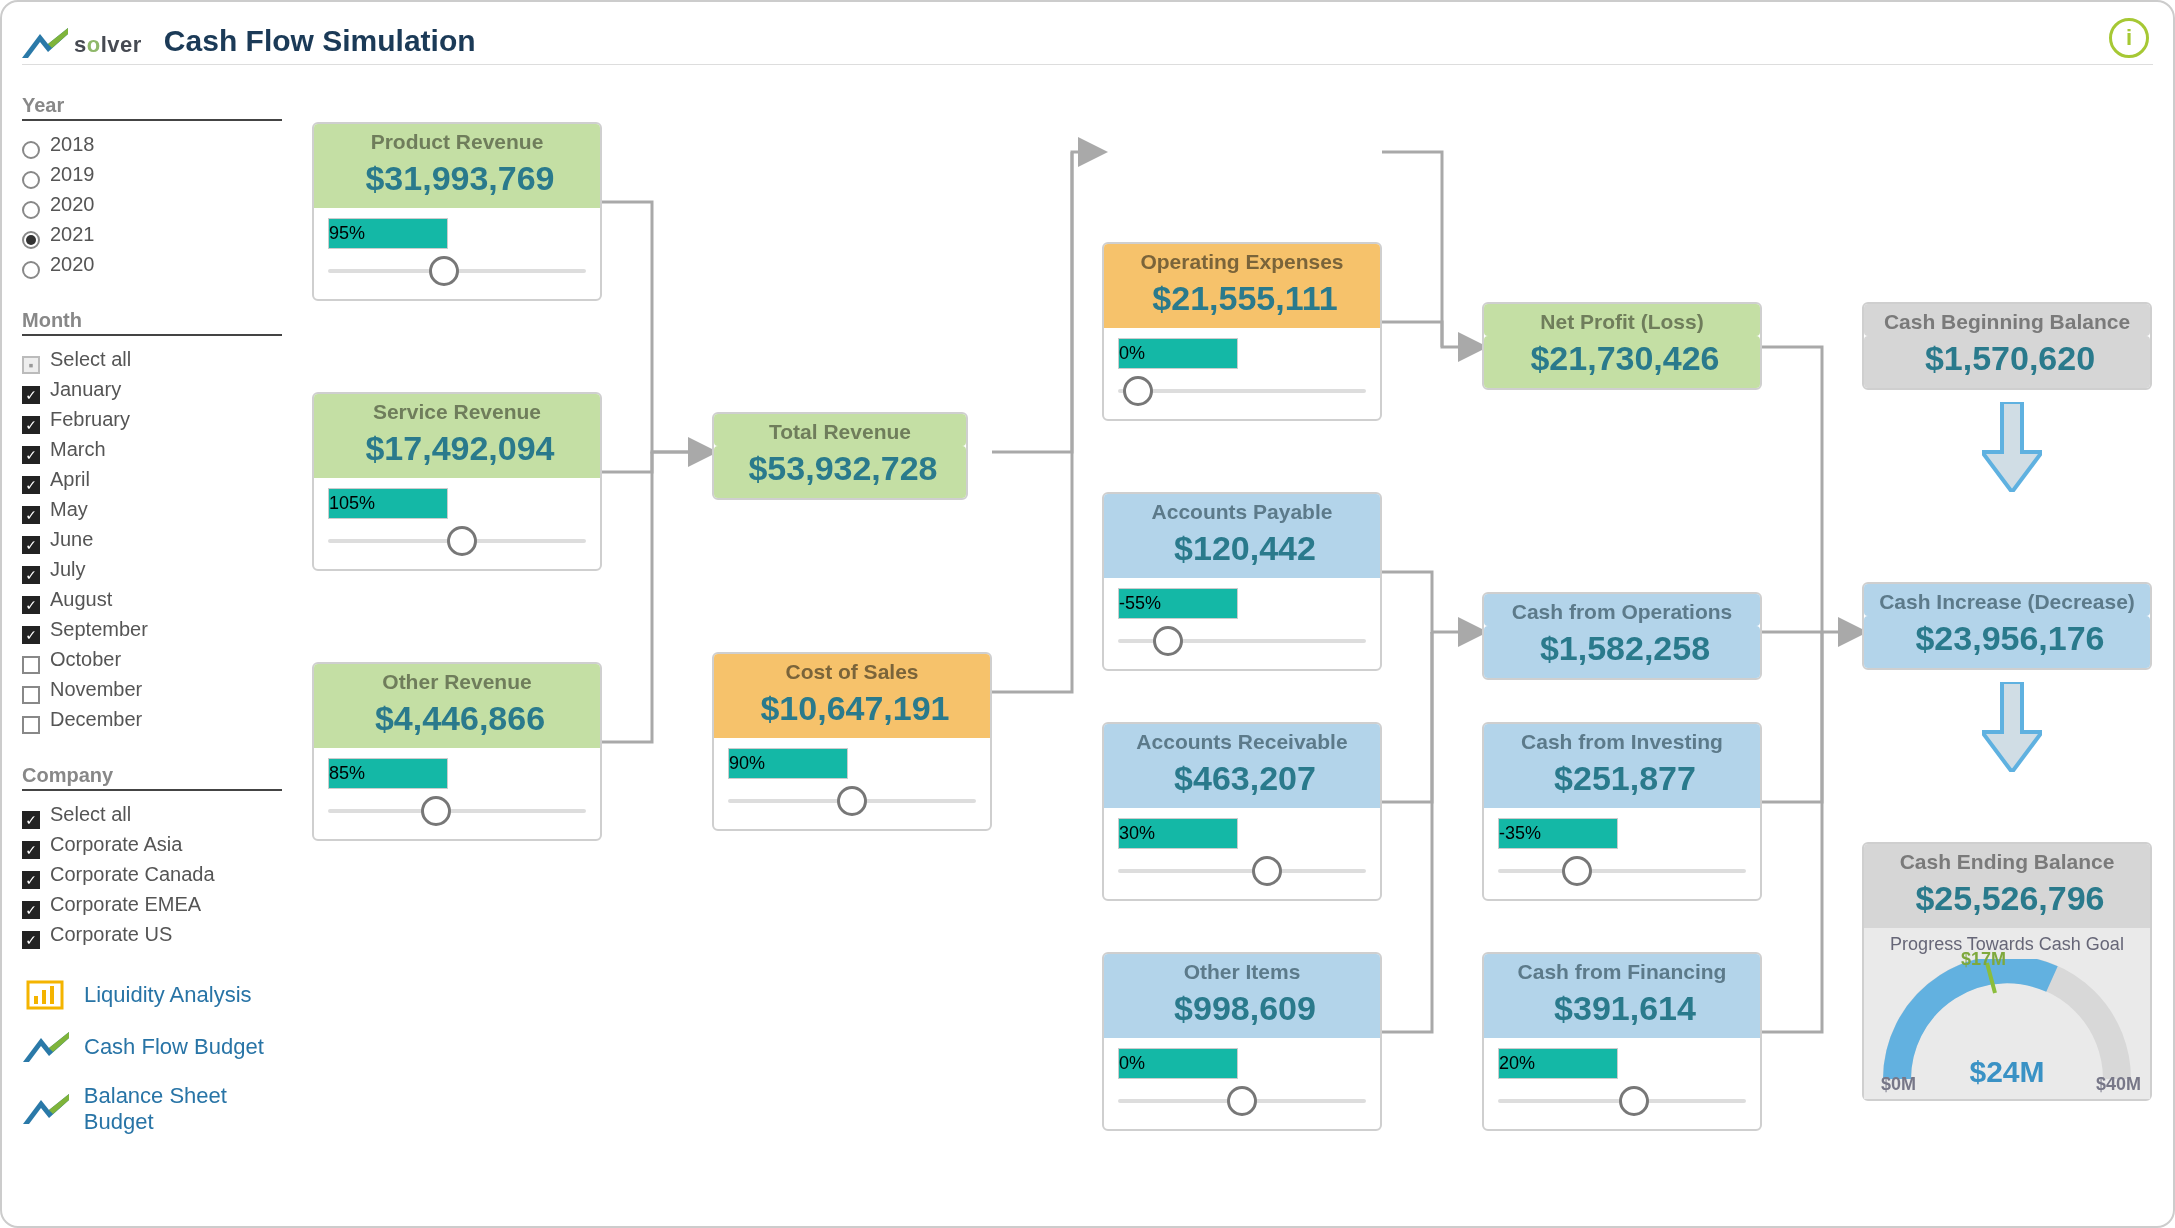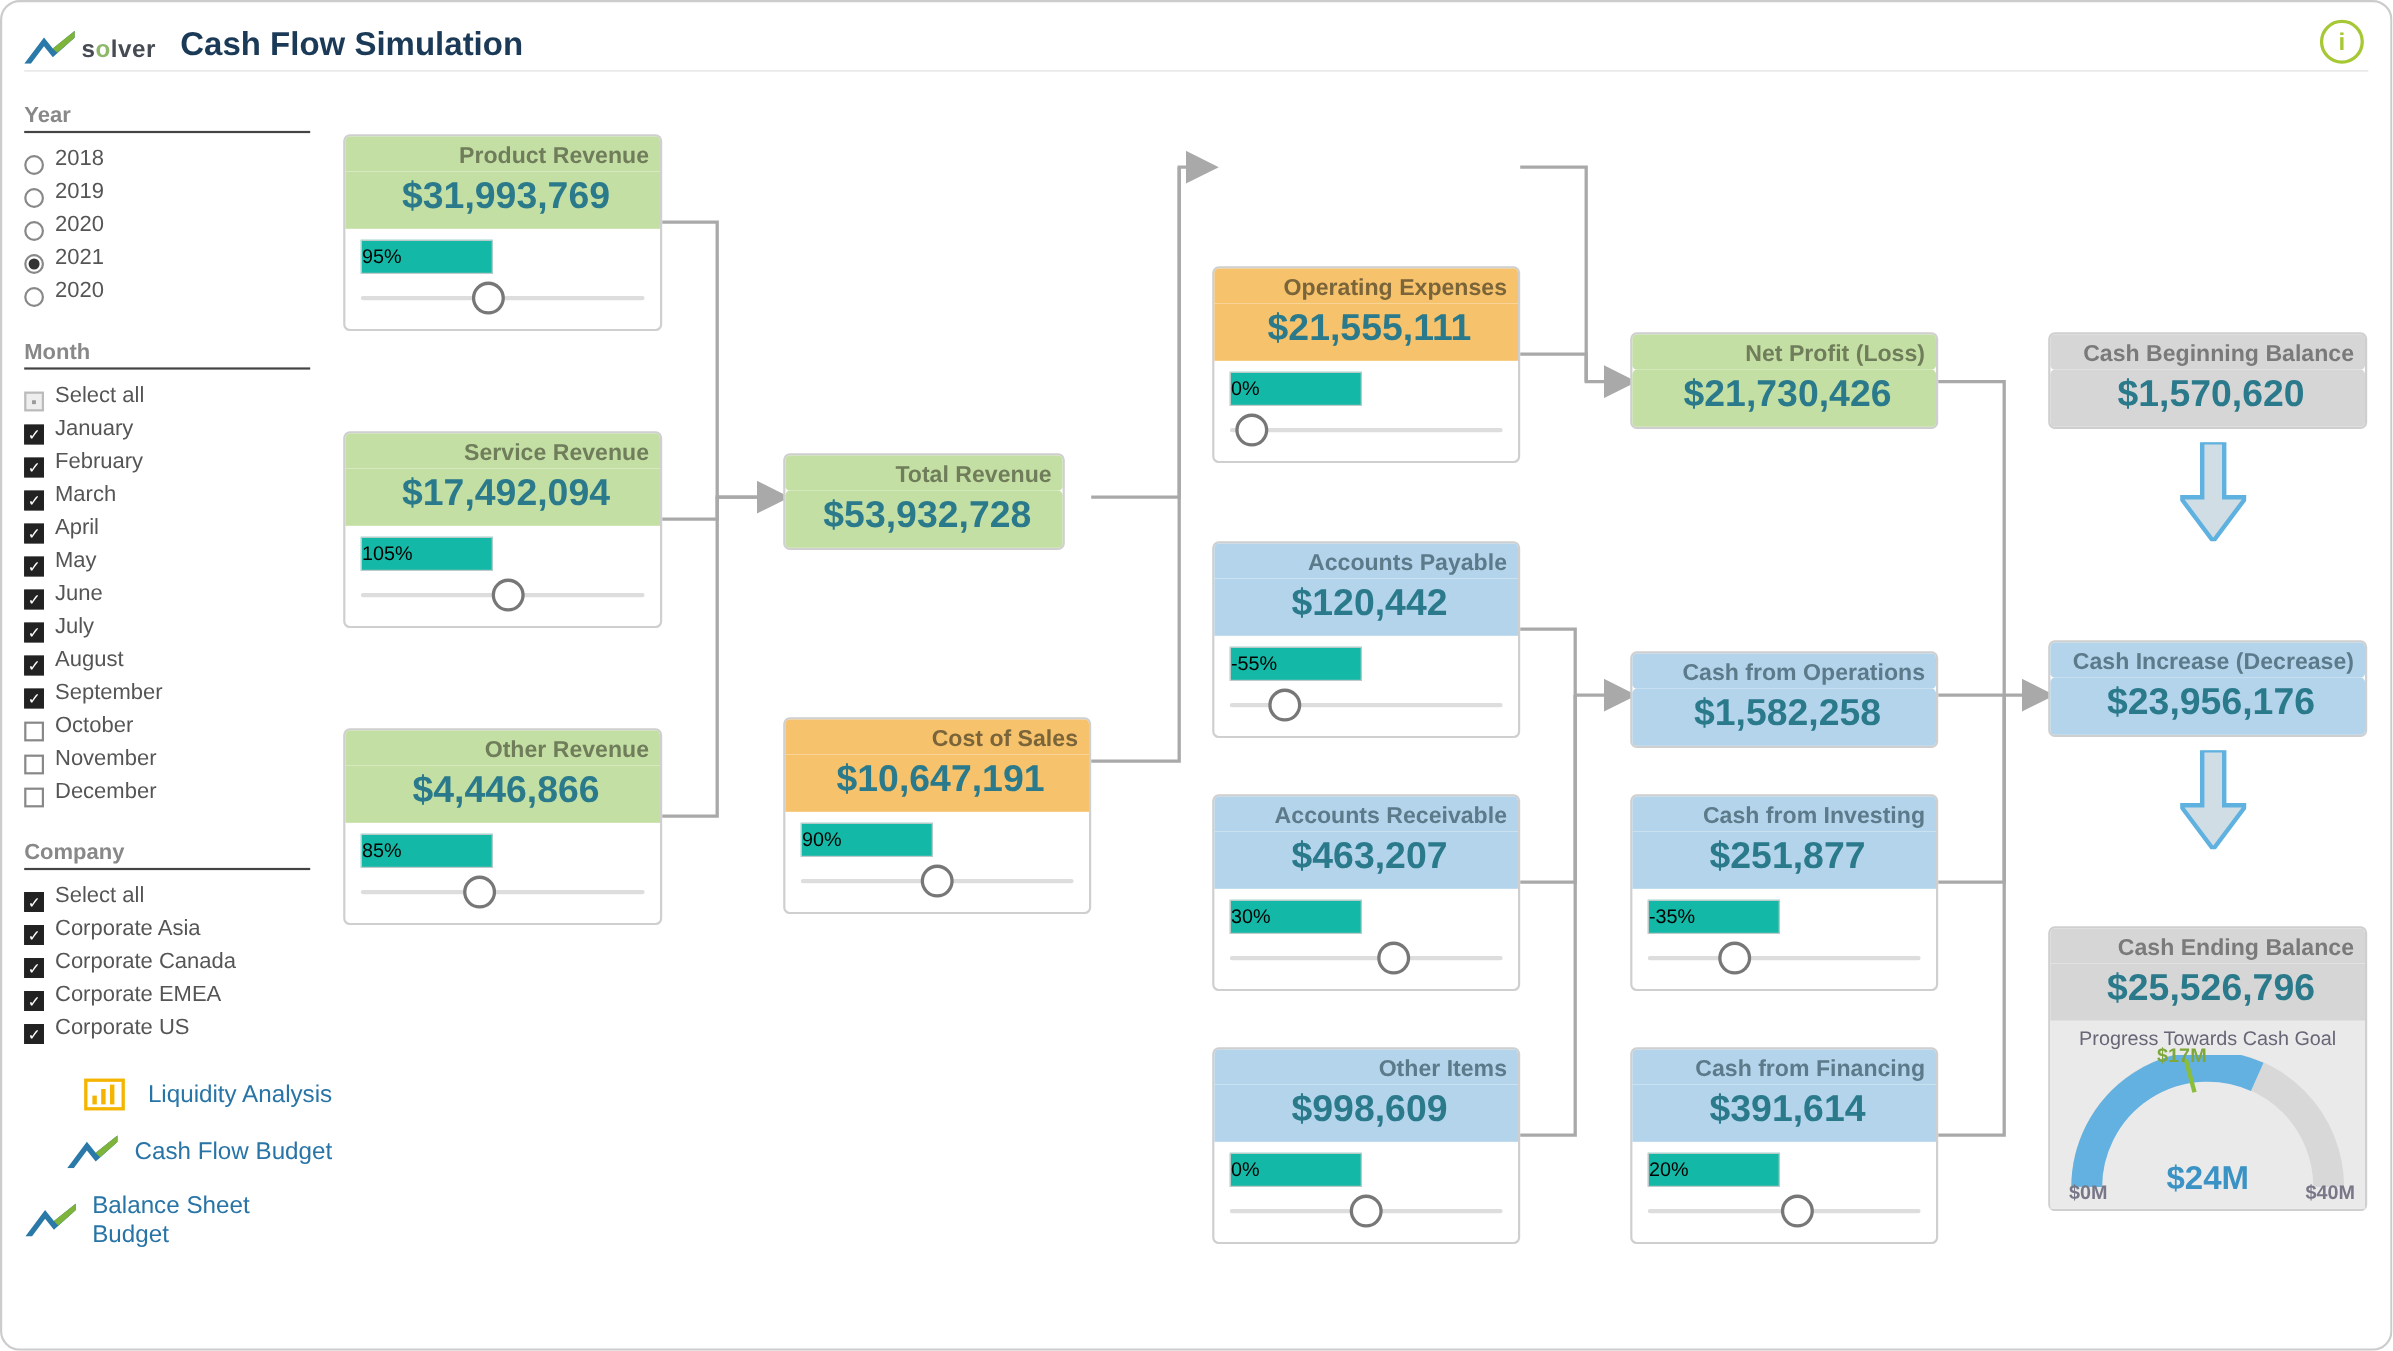--- a/index.html
+++ b/index.html
@@ -37,28 +37,28 @@
 .sidebar{position:absolute;left:20px;top:92px;width:280px;font-size:20px;color:#555;}
 .fsection{margin-bottom:30px;}
 .flabel{font-weight:600;color:#888;border-bottom:2px solid #444;padding-bottom:2px;margin-bottom:8px;width:260px;}
 .opt{display:flex;align-items:flex-end;gap:10px;line-height:30px;cursor:pointer;}
 .radio{width:18px;height:18px;border:2px solid #888;border-radius:50%;display:inline-flex;align-items:center;justify-content:center;}
 .radio.sel::after{content:"";width:10px;height:10px;border-radius:50%;background:#333;}
 .check{width:18px;height:18px;border:2px solid #888;display:inline-flex;align-items:center;justify-content:center;font-size:14px;color:#fff;}
 .check.sel{background:#222;border-color:#222;}
 .check.sel::after{content:"✓";}
 .check.greychk{background:#eee;border-color:#bbb;color:#999;}
-.links{display:flex;flex-direction:column;gap:20px;align-items:flex-end;}
+.links{display:flex;flex-direction:column;gap:20px;}
 .link{display:flex;align-items:center;gap:14px;cursor:pointer;color:var(--link);font-size:22px;}
 .linkicon{width:48px;height:32px;display:flex;align-items:center;justify-content:center;}
 
 .canvas{position:absolute;left:310px;top:100px;right:20px;bottom:10px;}
 .canvas svg.connectors{position:absolute;inset:0;width:100%;height:100%;pointer-events:none;}
 .node{position:absolute;display:flex;flex-direction:column;border:2px solid var(--border);border-radius:6px;background:#fff;}
-.node .cap{padding:6px 10px 2px 10px;text-align:right;font-weight:600;color:#6a6e56;font-size:21px;border-radius:4px 4px 0 0;}
+.node .cap{padding:6px 10px 2px 10px;text-align:center;font-weight:600;color:#6a6e56;font-size:21px;border-radius:4px 4px 0 0;}
 .node.green .cap{background:var(--green);color:#6f7d5b;}
 .node.orange .cap{background:var(--orange);color:#7a643a;}
 .node.blue .cap{background:var(--blue);color:#5c7a8a;}
 .node.grey .cap{background:var(--grey);color:#7a7a7a;}
 .node .val{text-align:center;font-weight:600;font-size:34px;color:var(--teal);padding:0 4px 8px 10px;line-height:1.3;}
 .node.green .val{background:var(--green);}
 .node.orange .val{background:var(--orange);}
 .node.blue .val{background:var(--blue);}
 .node.grey .val{background:var(--grey);}
 .node .body{padding:10px 14px 12px 14px;}

